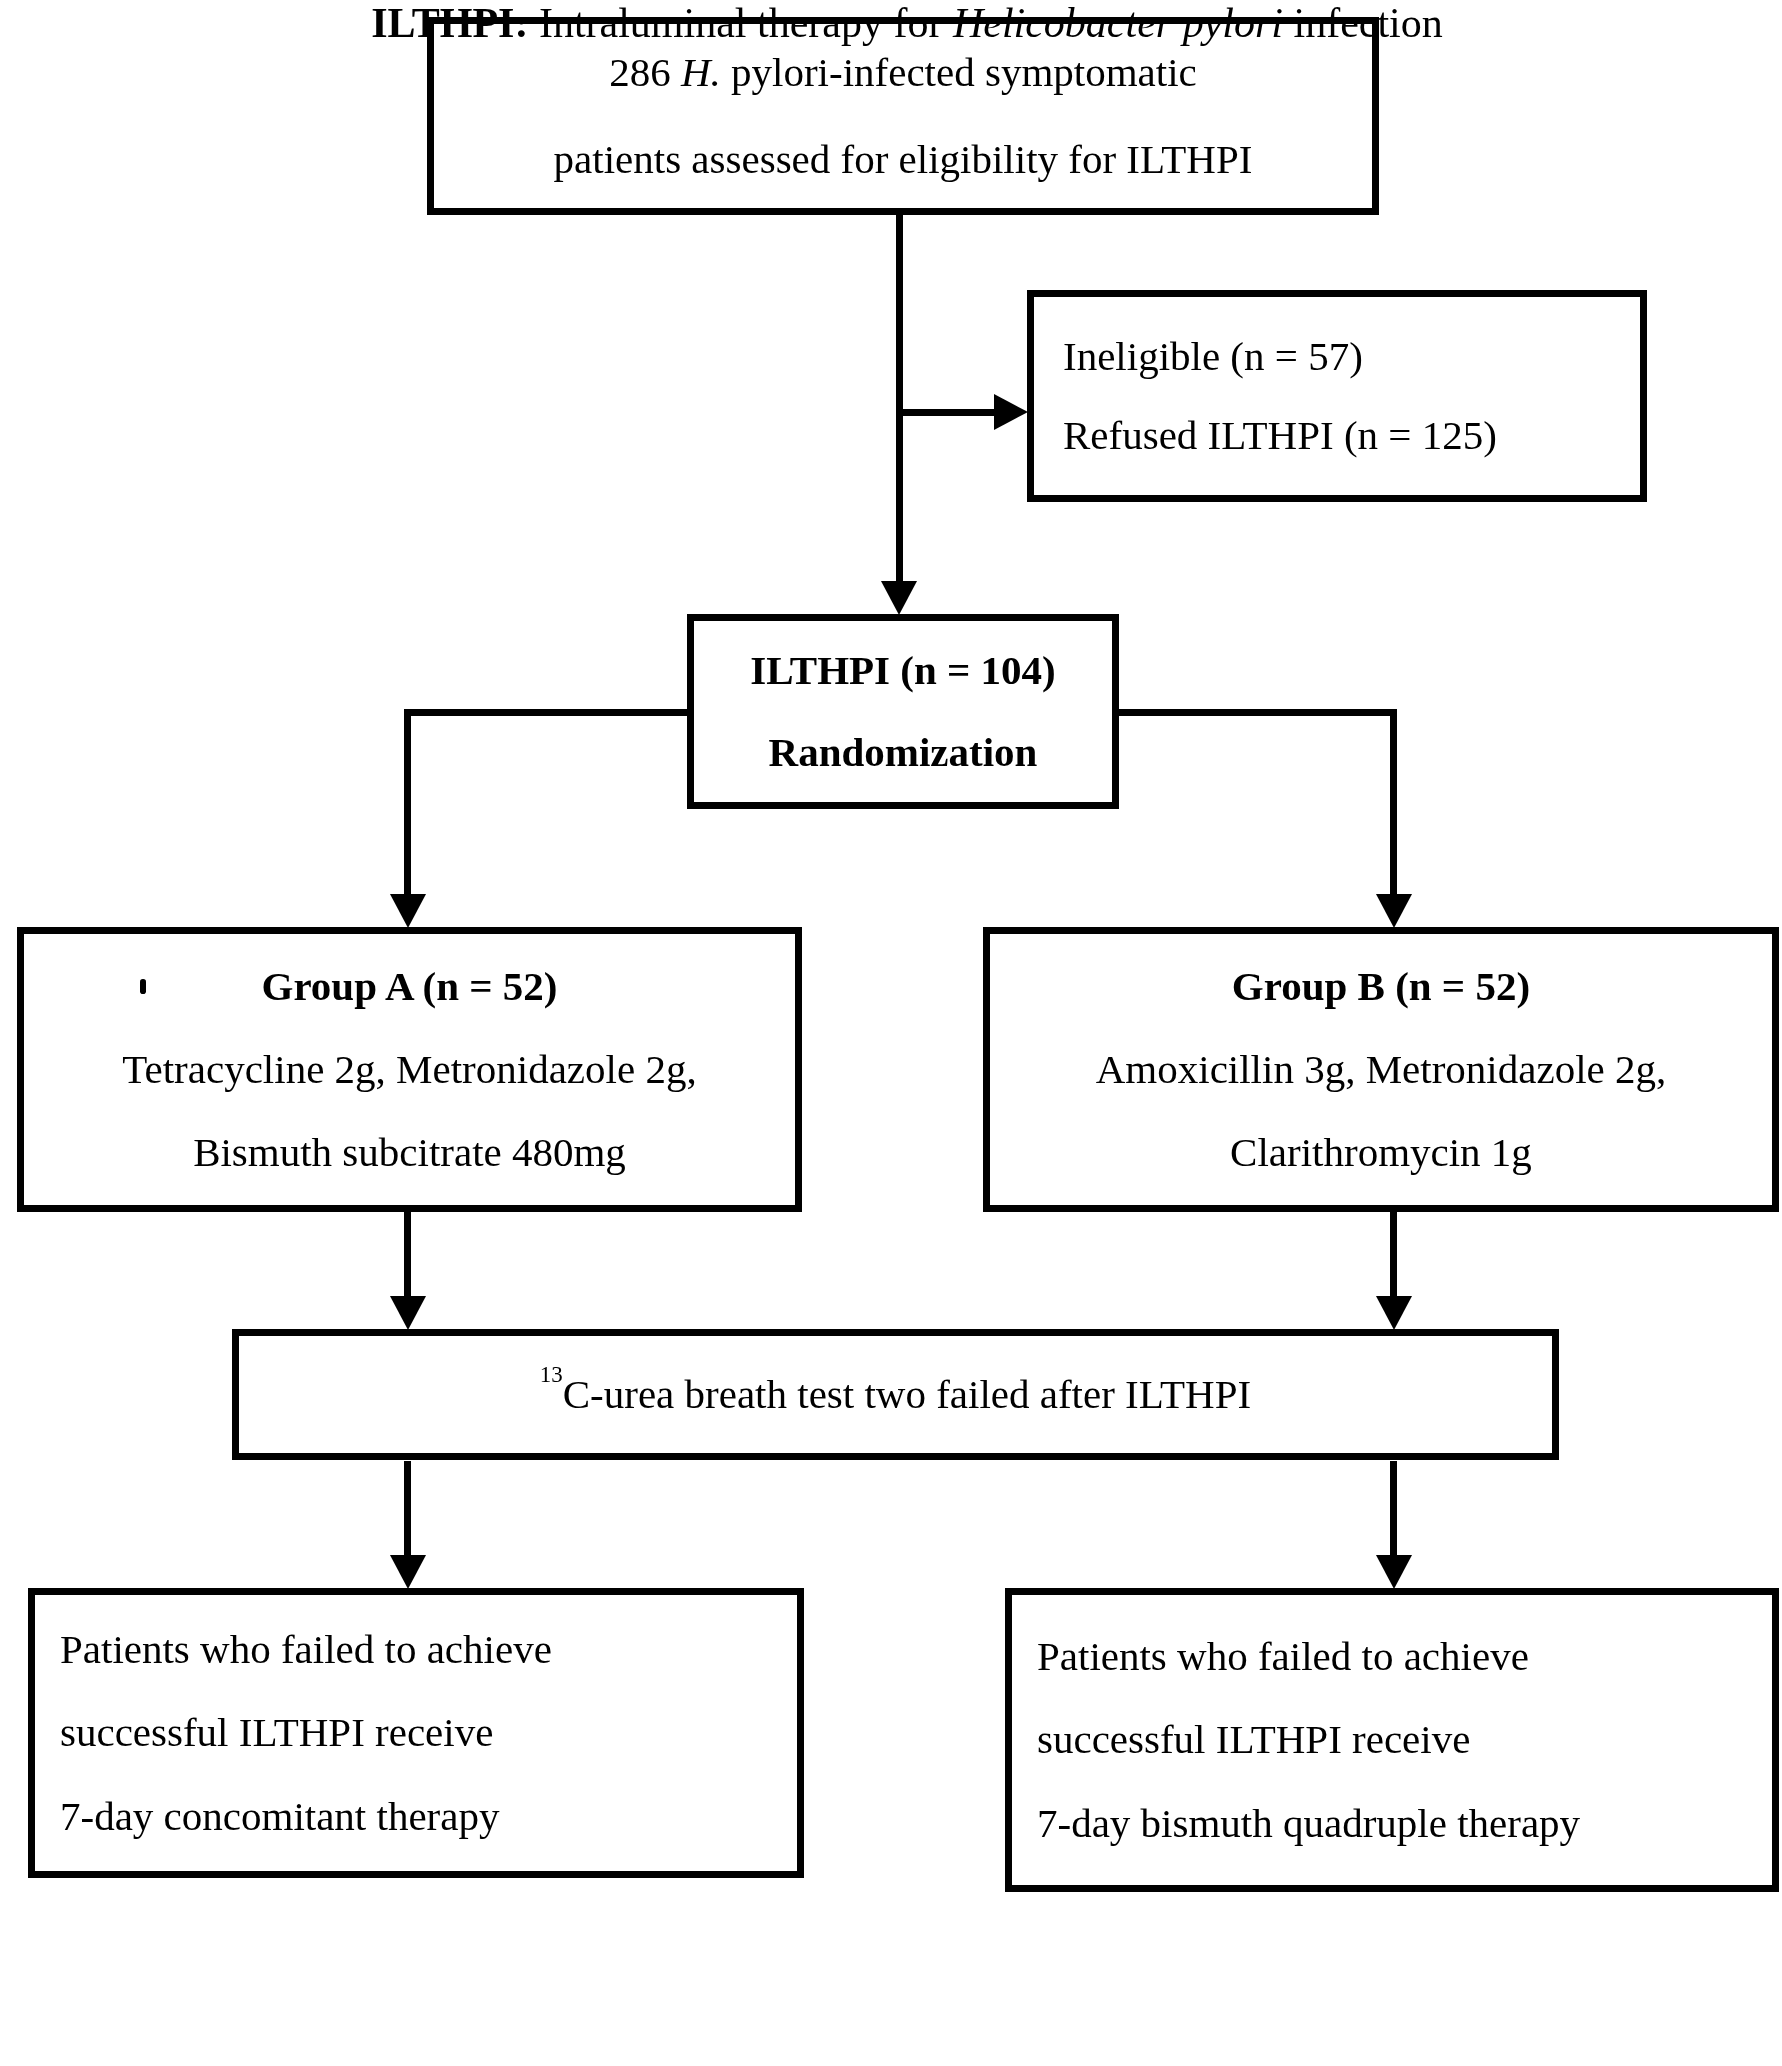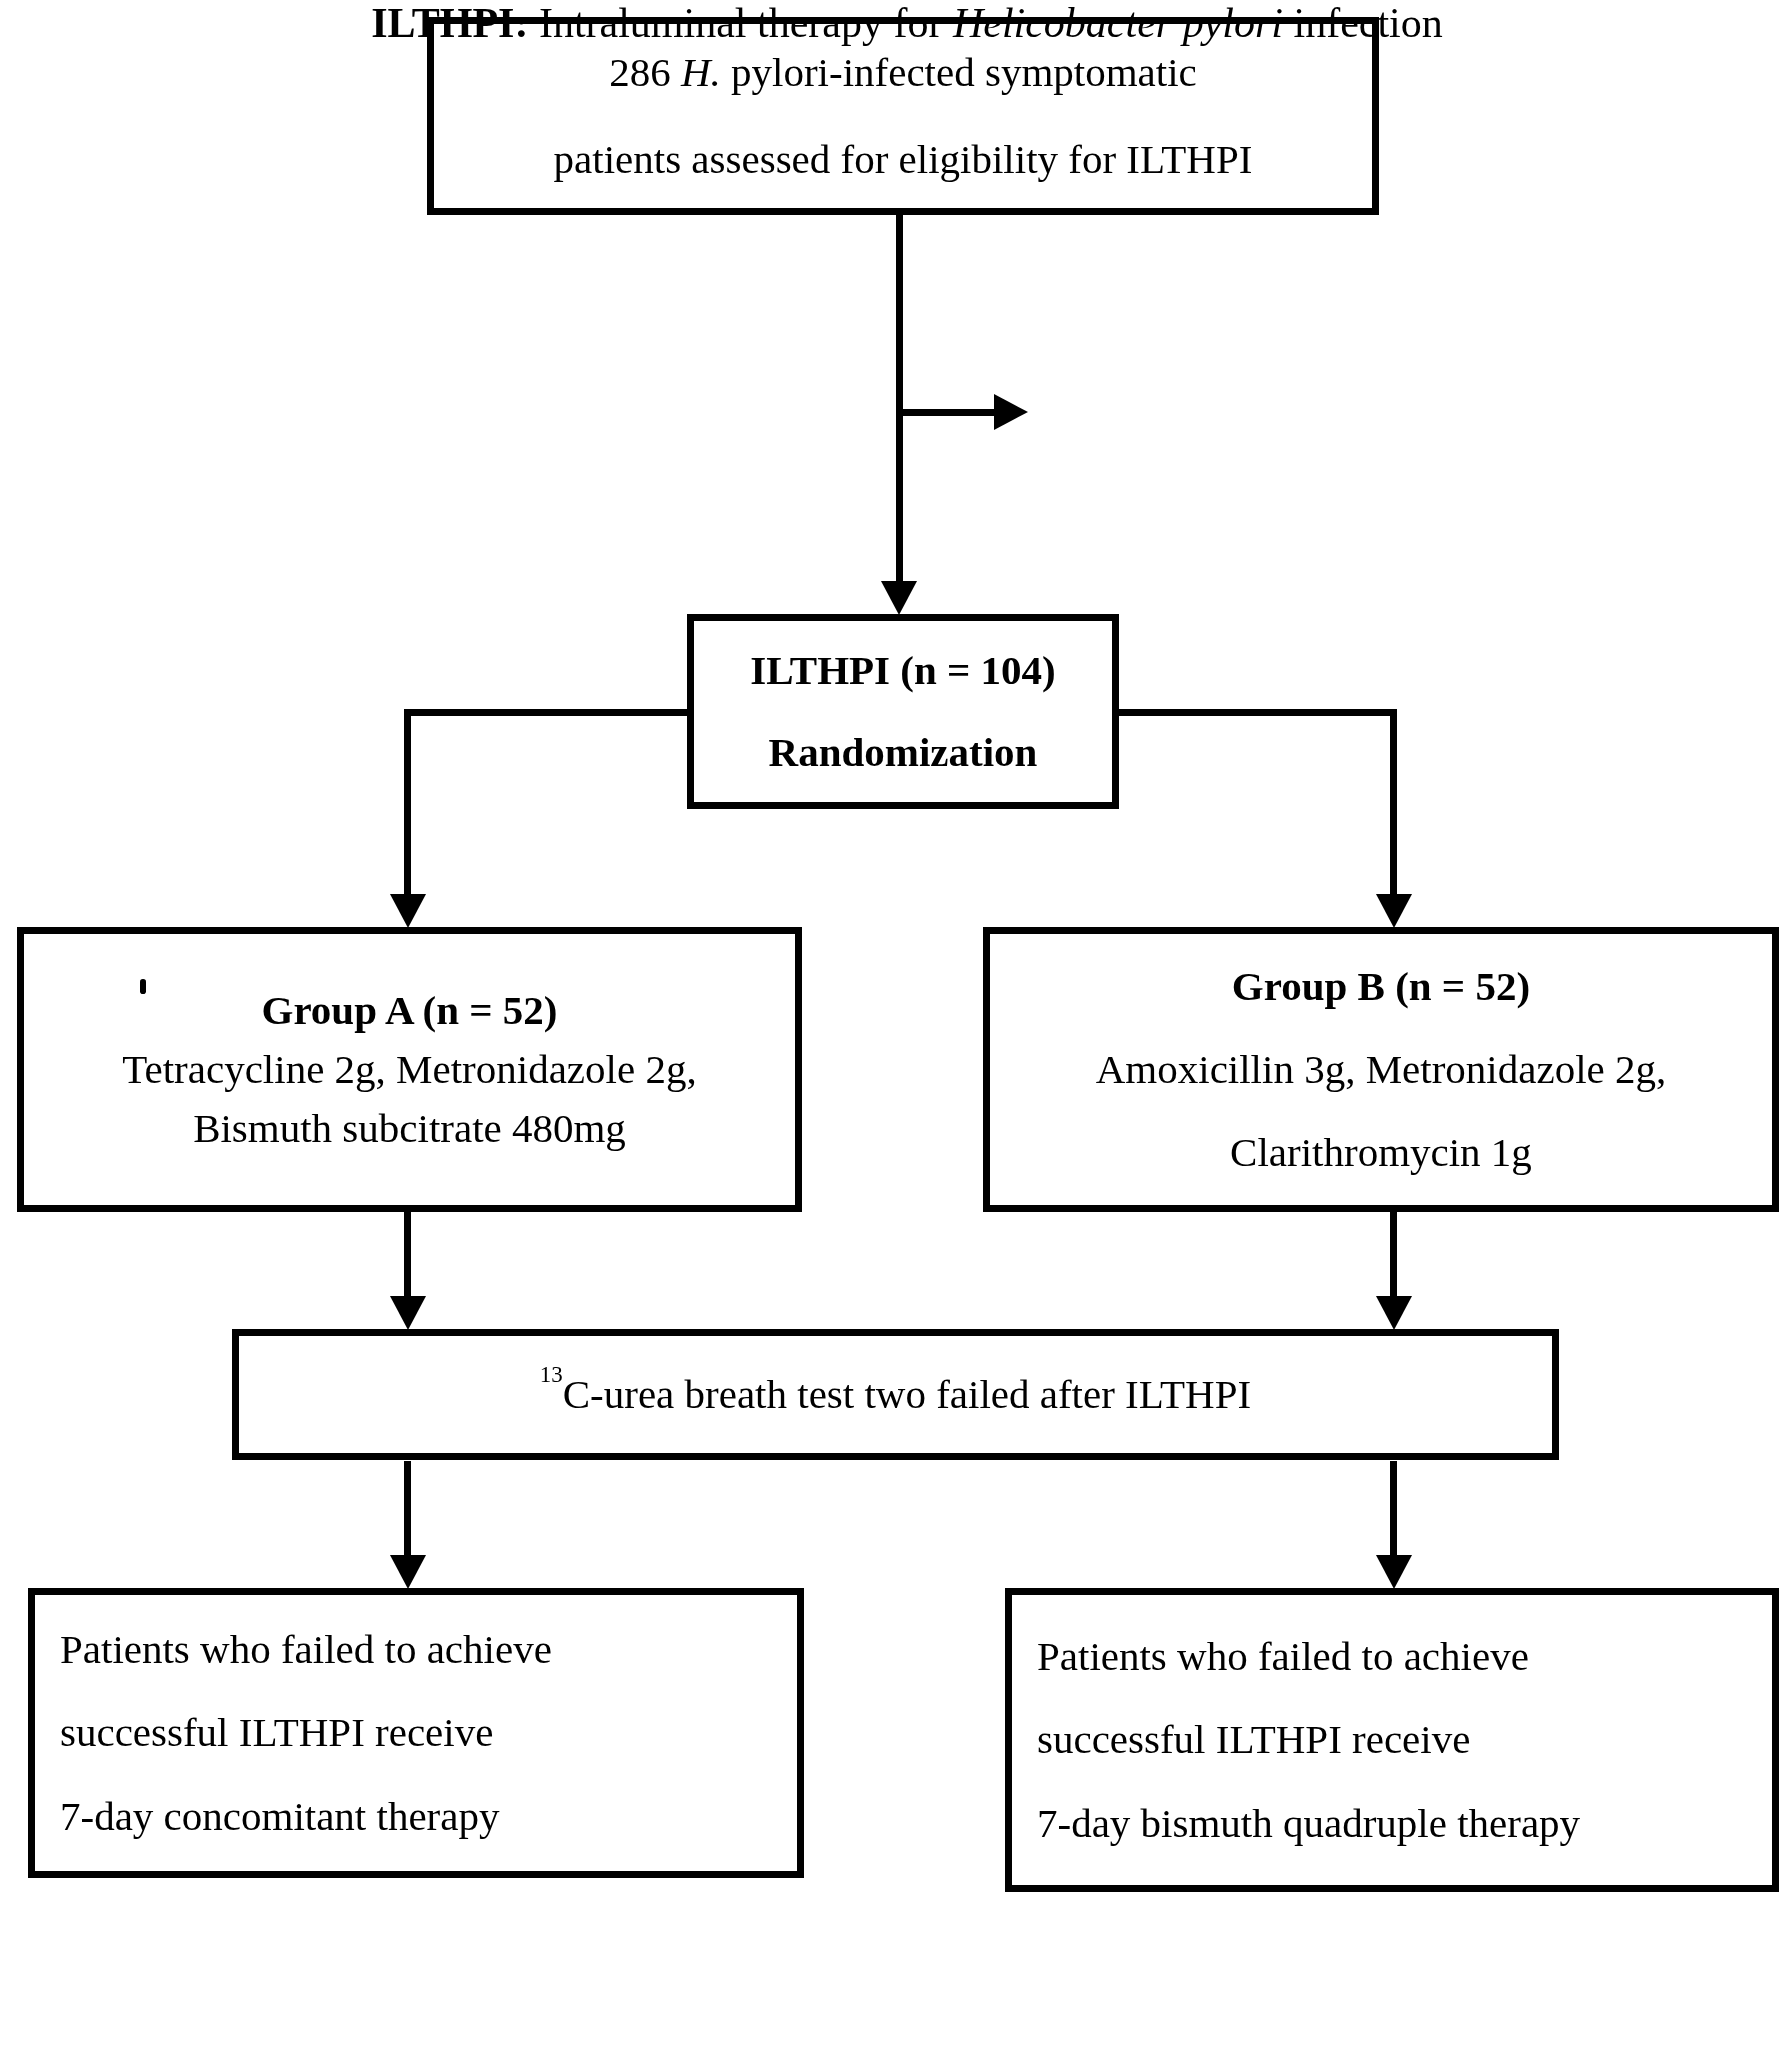--- a/index.html
+++ b/index.html
@@ -66,34 +66,38 @@
     <div class="bline"><span>286 </span><span class="it">H.</span><span> pylori-infected symptomatic</span></div>
     <div class="bline">patients assessed for eligibility for ILTHPI</div>
   </div>
 
   <div class="vline" style="left:896px;top:215px;height:369px;"></div>
   <div class="arrow-down" style="left:881px;top:581px;"></div>
 
   <div class="hline" style="left:899px;top:409px;width:96px;"></div>
   <div class="arrow-right" style="left:994px;top:394px;"></div>
 
+  <div class="box left" style="left:1027px;top:290px;width:620px;height:212px;gap:36px;padding-left:29px;">
+    <div class="bline">Ineligible (n = 57)</div>
+    <div class="bline">Refused ILTHPI (n = 125)</div>
+  </div>
 
   <div class="box center bold" style="left:687px;top:614px;width:432px;height:195px;gap:38px;">
     <div class="bline">ILTHPI (n = 104)</div>
     <div class="bline">Randomization</div>
   </div>
 
   <div class="hline" style="left:408px;top:709px;width:279px;"></div>
   <div class="hline" style="left:1114px;top:709px;width:279px;"></div>
   <div class="vline" style="left:404px;top:709px;height:187px;"></div>
   <div class="vline" style="left:1390px;top:709px;height:187px;"></div>
   <div class="arrow-down" style="left:390px;top:894px;"></div>
   <div class="arrow-down" style="left:1376px;top:894px;"></div>
 
-  <div class="box center" style="left:17px;top:927px;width:785px;height:285px;gap:16px;">
+  <div class="box center" style="left:17px;top:927px;width:785px;height:285px;gap:40px;">
     <div class="bline bold">Group A (n = 52)</div>
     <div class="bline">Tetracycline 2g, Metronidazole 2g,</div>
     <div class="bline">Bismuth subcitrate 480mg</div>
   </div>
   <div id="stray-mark"></div>
 
   <div class="box center" style="left:983px;top:927px;width:796px;height:285px;gap:40px;">
     <div class="bline bold">Group B (n = 52)</div>
     <div class="bline">Amoxicillin 3g, Metronidazole 2g,</div>
     <div class="bline">Clarithromycin 1g</div>

